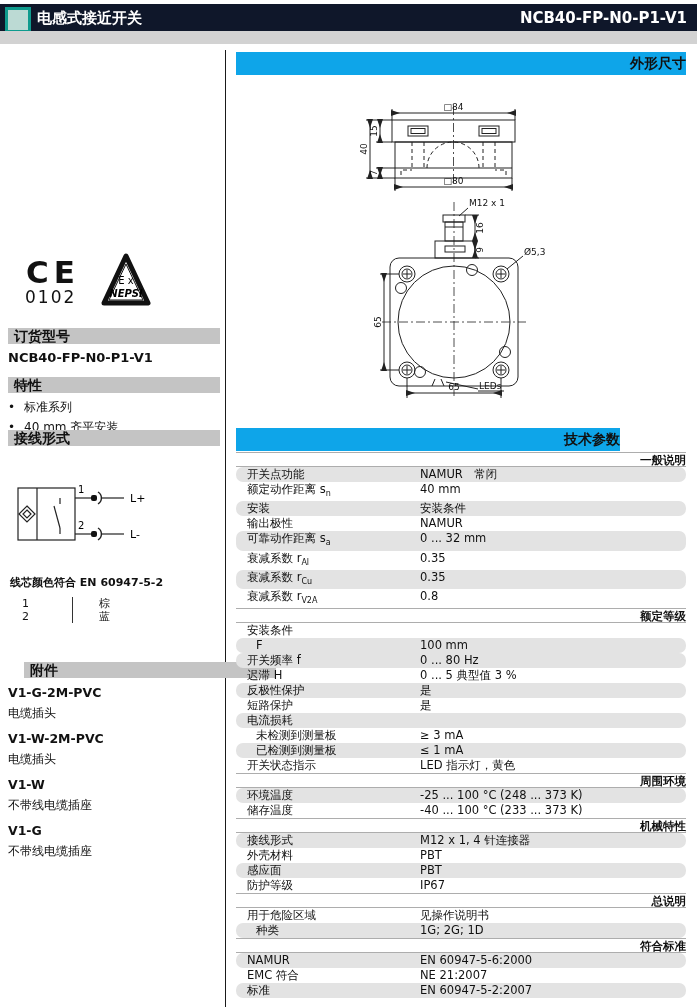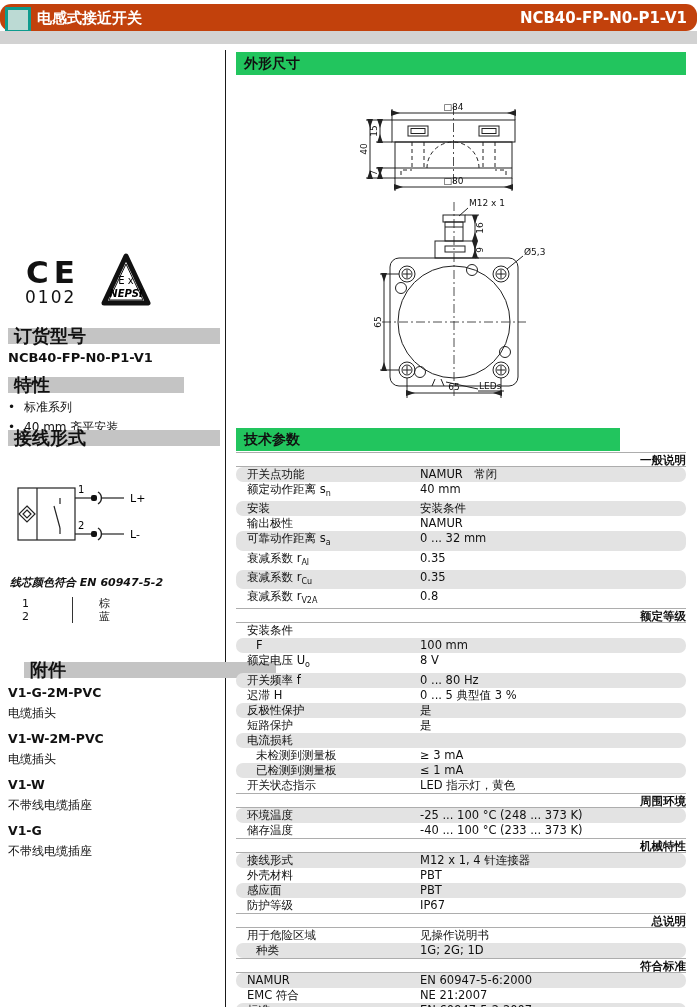--- a/index.html
+++ b/index.html
@@ -1,37 +1,37 @@
 <!DOCTYPE html>
 <html><head>
 <meta charset="utf-8">
 <style>
   html,body{margin:0;padding:0;}
   body{background:#ffffff;}
   .page{position:relative;width:697px;height:1007px;background:#ffffff;overflow:hidden;
         font-family:"DejaVu Sans","Liberation Sans",sans-serif;color:#111;}
   
-  .topbar{position:absolute;left:0;top:4px;width:697px;height:27px;background:#c2410c;border-radius:11px;}
+  .topbar{position:absolute;left:0;top:4px;width:697px;height:27px;background:#0f172a;}
   .brand-icon{position:absolute;left:5px;top:3px;width:20px;height:20px;background:#BCDAD4;border:3px solid #0F9B8E;}
   .topbar .title{position:absolute;left:37px;top:5px;font-size:15px;font-weight:bold;color:#fff;}
   .topbar .product{position:absolute;right:10px;top:5px;font-size:15px;font-weight:bold;color:#fff;}
   .substrip{position:absolute;left:0;top:31px;width:697px;height:13px;background:#D2D2D2;}
   
   .divider{position:absolute;left:225px;top:50px;width:1px;height:957px;background:#1a1a1a;}
   
-  .secbar{position:absolute;background:#C4C4C4;font-weight:bold;font-size:18px;height:16px;line-height:16px;padding-left:6px;box-sizing:border-box;}
-  .secbar-lg{position:absolute;background:#22c55e;font-weight:bold;font-size:14px;height:23px;line-height:23px;padding-left:8px;box-sizing:border-box;}
+  .secbar{position:absolute;background:#C4C4C4;font-weight:bold;font-size:14px;height:16px;line-height:16px;padding-left:6px;box-sizing:border-box;}
+  .secbar-lg{position:absolute;background:#0ea5e9;font-weight:bold;font-size:14px;height:23px;line-height:23px;padding-left:8px;box-sizing:border-box;text-align:right;}
   
   .ce-text{position:absolute;left:26px;top:254px;font-size:31px;letter-spacing:5px;font-weight:bold;font-family:"DejaVu Sans",sans-serif;}
   .ce-num{position:absolute;left:25px;top:287px;font-size:17px;letter-spacing:2px;}
   .order-value{position:absolute;left:8px;top:350px;font-size:13px;font-weight:bold;}
   .features-list{position:absolute;left:8px;top:399px;font-size:12px;}
   .feature-item{margin-bottom:3px;}
   .feature-item:before{content:"\2022";margin-right:9px;}
-  .wire-note{position:absolute;left:10px;top:575px;font-size:11px;font-weight:bold;font-style:italic;}
+  .wire-note{position:absolute;left:10px;top:575px;font-size:11px;font-weight:bold;}
   .pin-table{position:absolute;left:22px;top:597px;font-size:11px;}
   .pin-row{display:flex;height:13px;line-height:13px;}
   .pin-no{width:50px;}
   .pin-color{border-left:1px solid #333;padding-left:26px;}
   .acc-list{position:absolute;left:8px;top:685px;width:210px;}
   .acc-model{font-size:12.5px;font-weight:bold;margin-bottom:5px;}
   .acc-desc{font-size:12px;margin-bottom:9px;}
   
   .tech-table{position:absolute;left:236px;top:452px;width:450px;}
   .tgroup-header{font-weight:bold;font-size:11.5px;height:15px;line-height:15px;padding-left:4px;border-top:1px solid #ADADAD;border-bottom:1px solid #ADADAD;box-sizing:border-box;text-align:right;}
@@ -61,21 +61,21 @@
   <svg style="position:absolute;left:99px;top:251px;" width="54" height="58" viewBox="0 0 54 58">
     <path d="M27 5 L49 52 L5 52 Z" fill="none" stroke="#111" stroke-width="5" stroke-linejoin="round"></path>
     <path d="M27 13 L44 49 L10 49 Z" fill="none" stroke="#111" stroke-width="1"></path>
     <text x="27" y="33" text-anchor="middle" font-size="10" font-family="DejaVu Serif, serif">E x</text>
     <text x="27" y="46" text-anchor="middle" font-size="10" font-style="italic" font-weight="bold" font-family="DejaVu Serif, serif">NEPSI</text>
   </svg>
 
   <div class="secbar" style="left:8px;top:328px;width:212px;">订货型号</div>
   <div class="order-value">NCB40-FP-N0-P1-V1</div>
 
-  <div class="secbar" style="left:8px;top:377px;width:176px;">特性</div>
+  <div class="secbar" style="left:8px;top:377px;width:212px;">特性</div>
   <div class="features-list">
       <div class="feature-item">标准系列</div>
       <div class="feature-item">40 mm  齐平安装</div>
     </div>
 
   <div class="secbar" style="left:8px;top:430px;width:212px;">接线形式</div>
   <svg style="position:absolute;left:8px;top:478px;" width="205" height="90" viewBox="0 0 205 90">
     <g stroke="#222" stroke-width="1.2" fill="none">
       <rect x="10" y="10" width="57" height="52"></rect>
       <line x1="29" y1="10" x2="29" y2="62"></line>
@@ -295,26 +295,20 @@
         <div class="tvalue">
           <div></div>
         </div>
       </div>
       <div class="trow shaded">
         <div class="tlabel ind1">F</div>
         <div class="tvalue">
           <div>100 mm</div>
         </div>
       </div>
-      <div class="trow">
-        <div class="tlabel">额定电压 U<sub>o</sub></div>
-        <div class="tvalue">
-          <div>8 V</div>
-        </div>
-      </div>
       <div class="trow shaded">
         <div class="tlabel">开关频率 f</div>
         <div class="tvalue">
           <div>0 ... 80 Hz</div>
         </div>
       </div>
       <div class="trow">
         <div class="tlabel">迟滞 H</div>
         <div class="tvalue">
           <div>0 ... 5 典型值 3  %</div>

